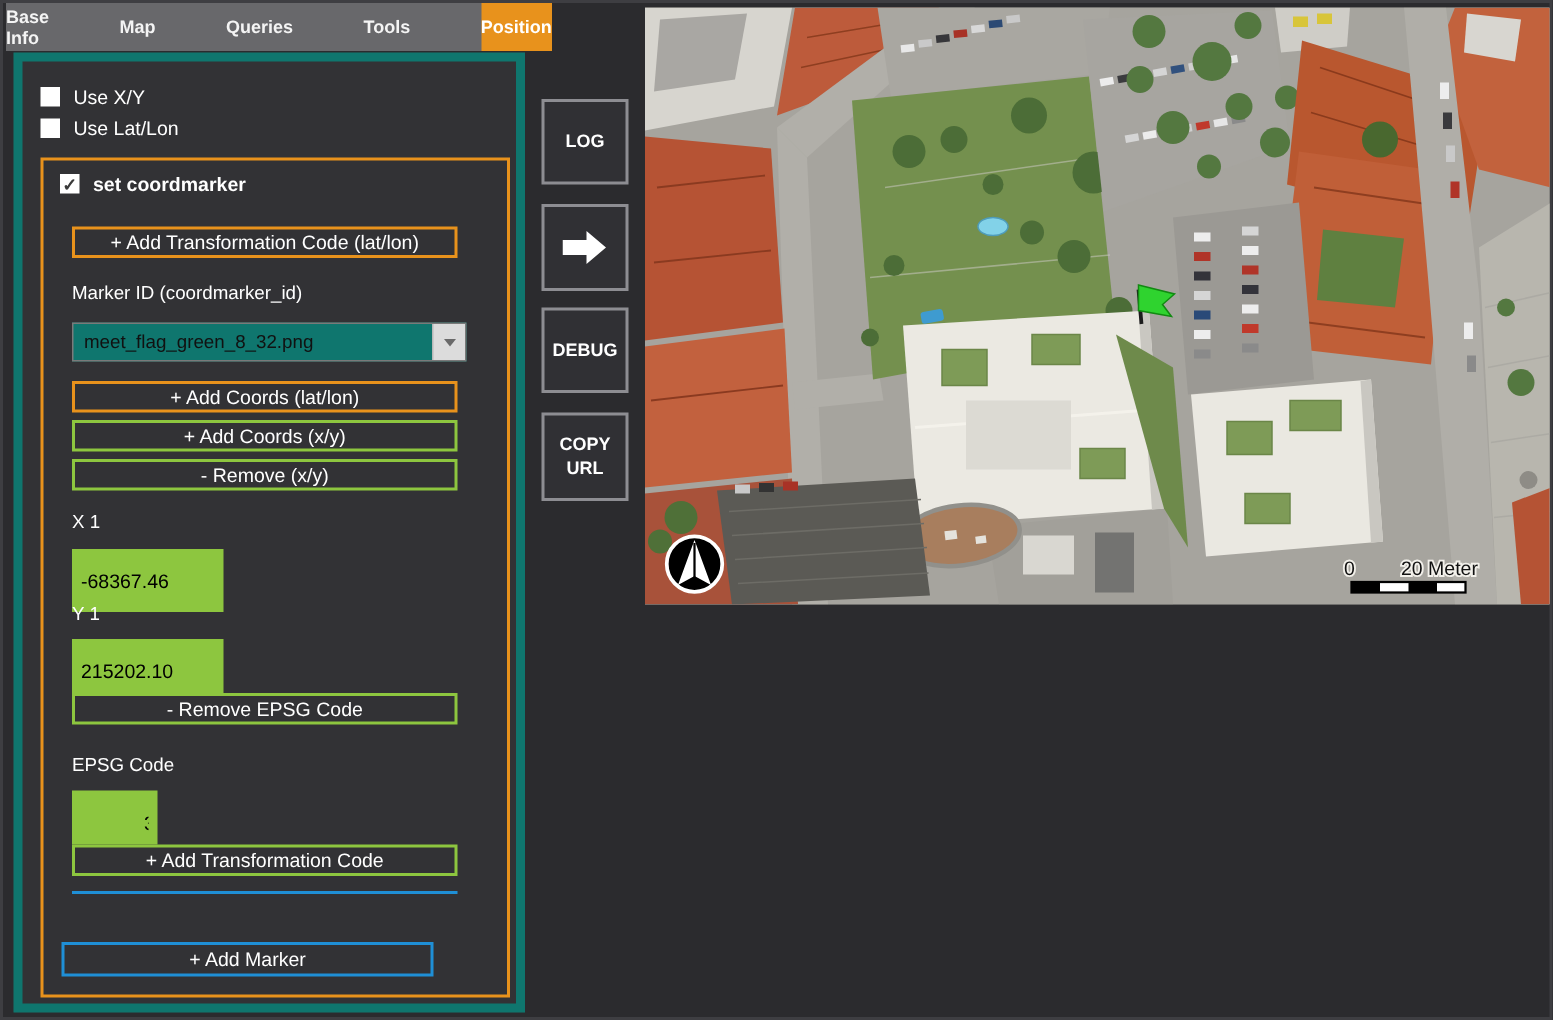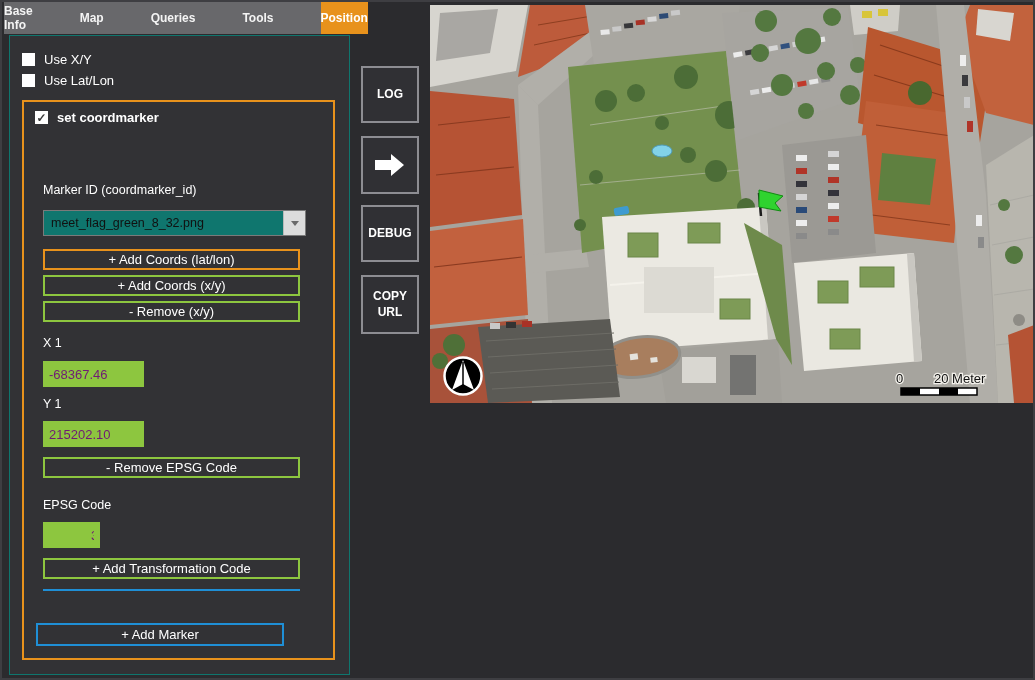--- a/index.html
+++ b/index.html
@@ -15,21 +15,21 @@
     background:#68686b;display:flex;align-items:stretch;gap:47px;
   }
   .tab{
     display:flex;align-items:center;justify-content:center;
     color:#f4f4f4;font-size:12px;font-weight:600;cursor:default;
   }
   .tab.active{background:#e8921c;color:#fff;font-weight:700;}
   
   .panel{
     position:absolute;left:7px;top:33px;width:341px;height:640px;
-    background:#323235;border:1px solid #0f766e;box-sizing:border-box;text-decoration:underline;
+    background:#323235;border:6px solid #0f766e;box-sizing:border-box;text-decoration:underline;
   }
   .cbrow{position:absolute;left:12px;display:flex;align-items:center;gap:9px;
     color:#fff;font-size:13px;}
   .cbbox{width:13px;height:13px;background:#fff;flex:none;display:flex;
     align-items:center;justify-content:center;font-size:12px;font-weight:700;color:#3a3a3a;line-height:1;}
   .group{
     position:absolute;left:12px;top:64px;width:309px;height:556px;
     border:2px solid #e8921c;box-sizing:content-box;
   }
   .grouptitle{position:absolute;left:11px;top:8px;display:flex;align-items:center;gap:9px;
@@ -47,22 +47,22 @@
     position:absolute;left:19px;top:108px;width:263px;height:26px;background:#0f766e;
     display:flex;align-items:stretch;box-sizing:border-box;border:1px solid #7a7a7a;cursor:pointer;
   }
   .select .seltext{flex:1;display:flex;align-items:center;padding-left:7px;
     color:#111;font-size:12.5px;overflow:hidden;white-space:nowrap;}
   .select .chevbox{width:21px;background:#dcdcdc;border-left:1px solid #b9b9b9;
     display:flex;align-items:center;justify-content:center;}
   .chev{width:0;height:0;border-left:4px solid transparent;border-right:4px solid transparent;
     border-top:5px solid #6a6a6a;}
   .val{
-    position:absolute;box-sizing:border-box;height:26px;border:none;outline:none;
-    background:#8dc63f;color:#701a75;font-size:13px;padding:0 6px;
+    position:absolute;box-sizing:border-box;height:42px;border:none;outline:none;
+    background:#8dc63f;color:#000000;font-size:13px;padding:0 6px;
     font-family:"Liberation Sans", sans-serif;
   }
   .divider{position:absolute;left:19px;top:487px;width:257px;height:2px;background:#1f8fd6;}
   
   .tool{
     position:absolute;left:359px;width:58px;box-sizing:border-box;
     background:#303034;border:2px solid #8d8d92;color:#fff;
     display:flex;align-items:center;justify-content:center;text-align:center;
     font-size:12px;font-weight:600;line-height:1.3;cursor:pointer;
   }
@@ -95,20 +95,21 @@
     <span>Use Lat/Lon</span>
   </div>
 
   <div class="group">
 
     <div class="grouptitle">
       <span class="cbbox">✓</span>
       <span>set coordmarker</span>
     </div>
 
+    <div class="btn orange" style="left:19px;top:44px;width:257px">+ Add Transformation Code (lat/lon)</div>
 
     <div class="flabel" style="left:19px;top:81px">Marker ID (coordmarker_id)</div>
 
     <div class="select">
       <span class="seltext">meet_flag_green_8_32.png</span>
       <span class="chevbox">
         <span class="chev"></span>
       </span>
     </div>
 

